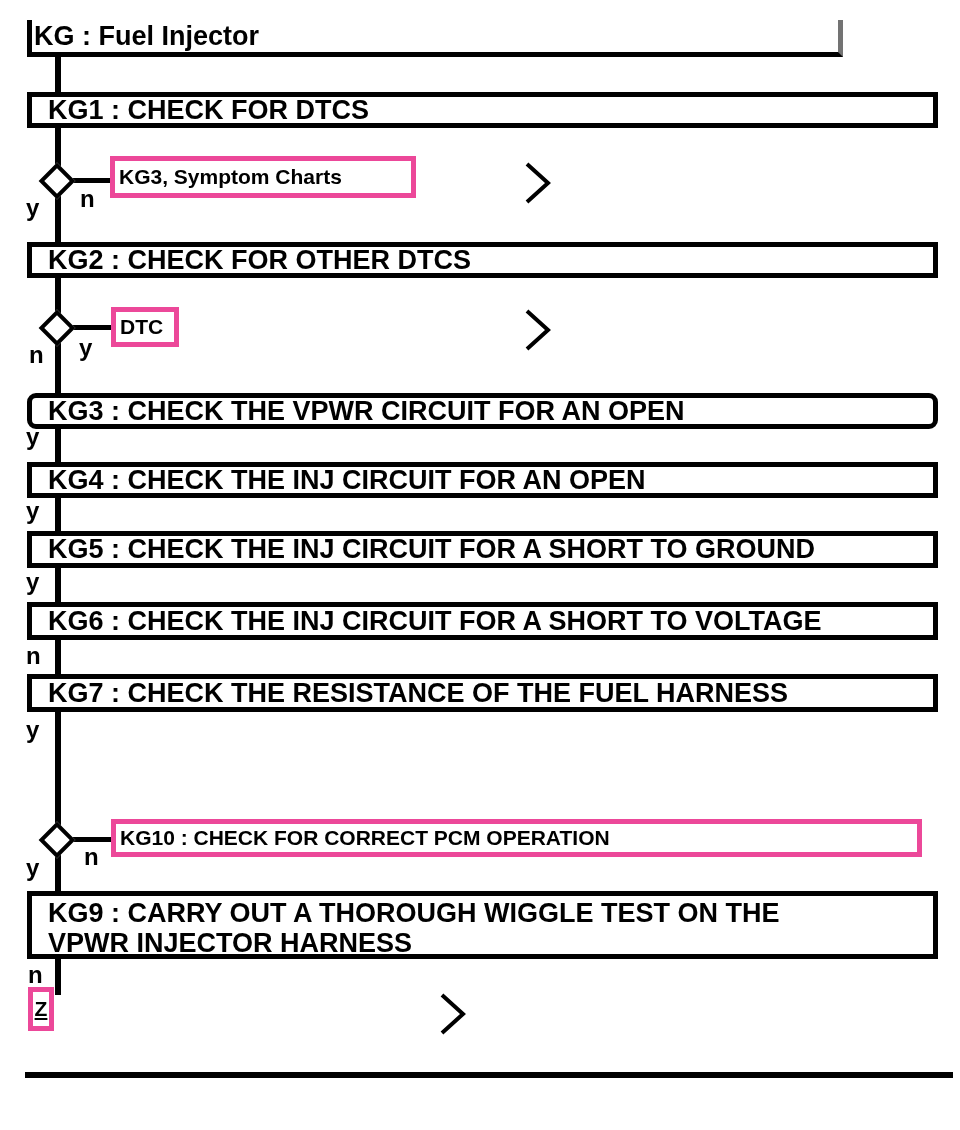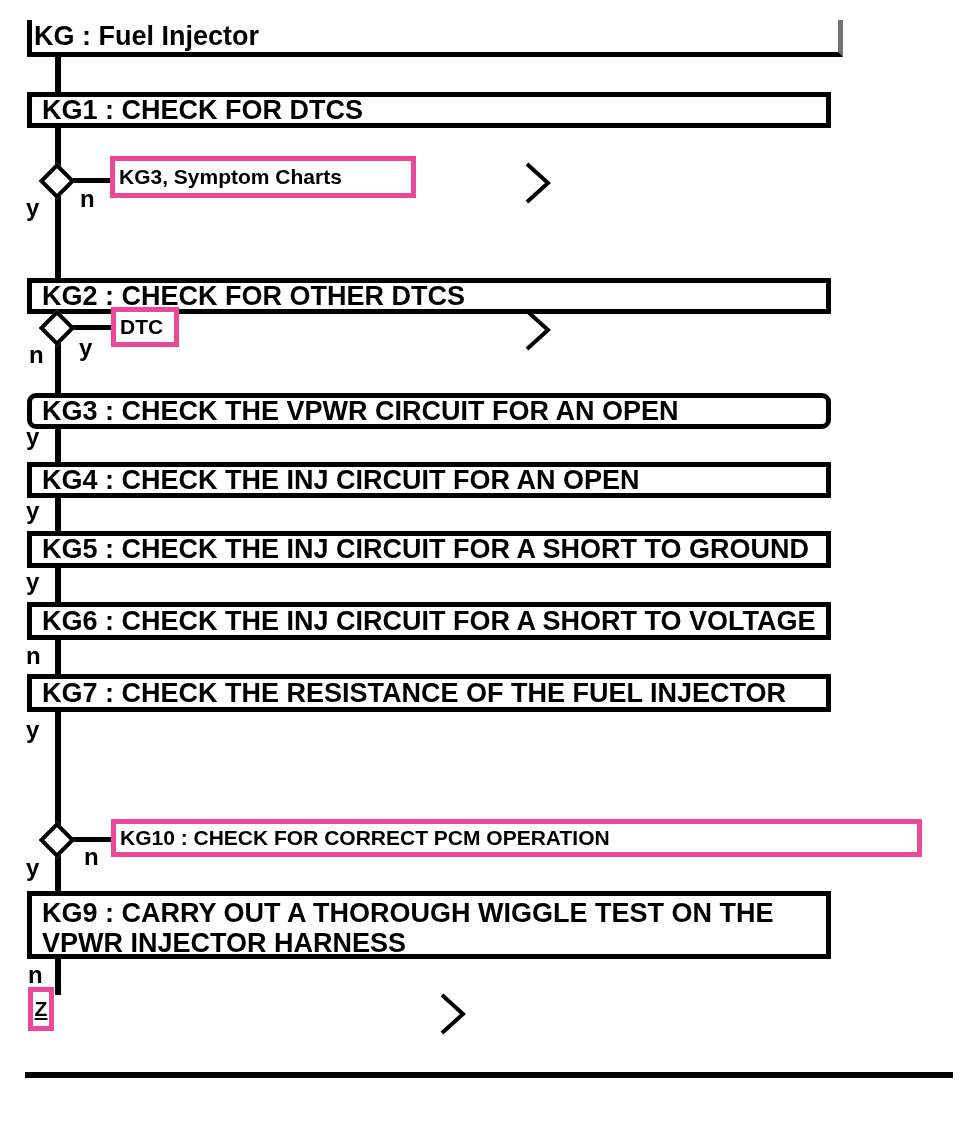--- a/index.html
+++ b/index.html
@@ -10,27 +10,27 @@
     background: #ffffff;
     font-family: "Liberation Sans", "DejaVu Sans", sans-serif;
     font-weight: bold;
     color: #000000;
     overflow: hidden;
   }
   
   .step {
     position: absolute;
     left: 27px;
-    width: 804px;
+    width: 911px;
     box-sizing: border-box;
     border: 5px solid #000;
     background: #fff;
     display: flex;
     align-items: center;
-    padding-left: 10px;
+    padding-left: 16px;
     font-size: 27px;
     line-height: 1.05;
     white-space: nowrap;
     z-index: 2;
   }
   
   .title-box {
     position: absolute;
     left: 27px;
     top: 20px;
@@ -115,21 +115,21 @@
   <div class="hline" style="left:70px; top:178px; width:46px;"></div>
   <div class="blabel" style="left:26px; top:196px;">y</div>
   <div class="blabel" style="left:80px; top:187px;">n</div>
   <div class="refbox" style="left:110px; top:156px; width:306px; height:42px;">
     <span>KG3, Symptom Charts</span>
   </div>
   <svg class="chev" style="left:523px; top:160px;" width="30" height="46" viewBox="0 0 30 46">
     <polyline points="4,4 25,23 4,42" fill="none" stroke="#000" stroke-width="4"></polyline>
   </svg>
 
-  <div class="step" style="top:242px; height:36px;margin-top:36px;">
+  <div class="step" style="top:242px; height:36px;">
     <span>KG2 : CHECK FOR OTHER DTCS</span>
   </div>
 
   <div class="diamond" style="left:44px; top:315px;"></div>
   <div class="hline" style="left:70px; top:325px; width:43px;"></div>
   <div class="blabel" style="left:29px; top:343px;">n</div>
   <div class="blabel" style="left:79px; top:336px;">y</div>
   <div class="refbox" style="left:111px; top:307px; width:68px; height:40px;">
     <span>DTC</span>
   </div>
@@ -151,21 +151,21 @@
     <span>KG5 : CHECK THE INJ CIRCUIT FOR A SHORT TO GROUND</span>
   </div>
   <div class="blabel" style="left:26px; top:570px;">y</div>
 
   <div class="step" style="top:602px; height:38px;">
     <span>KG6 : CHECK THE INJ CIRCUIT FOR A SHORT TO VOLTAGE</span>
   </div>
   <div class="blabel" style="left:26px; top:644px;">n</div>
 
   <div class="step" style="top:674px; height:38px;">
-    <span>KG7 : CHECK THE RESISTANCE OF THE FUEL INJECTOR</span>
+    <span>KG7 : CHECK THE RESISTANCE OF THE FUEL HARNESS</span>
   </div>
   <div class="blabel" style="left:26px; top:718px;">y</div>
 
 
   <div class="diamond" style="left:44px; top:827px;"></div>
   <div class="hline" style="left:70px; top:837px; width:43px;"></div>
   <div class="blabel" style="left:26px; top:856px;">y</div>
   <div class="blabel" style="left:84px; top:845px;">n</div>
   <div class="refbox" style="left:111px; top:819px; width:811px; height:38px;">
     <span>KG10 : CHECK FOR CORRECT PCM OPERATION</span>

